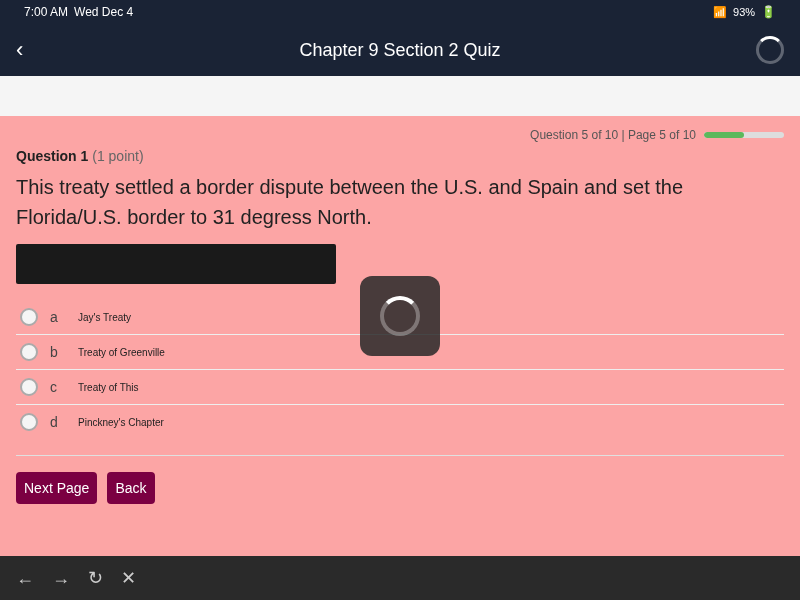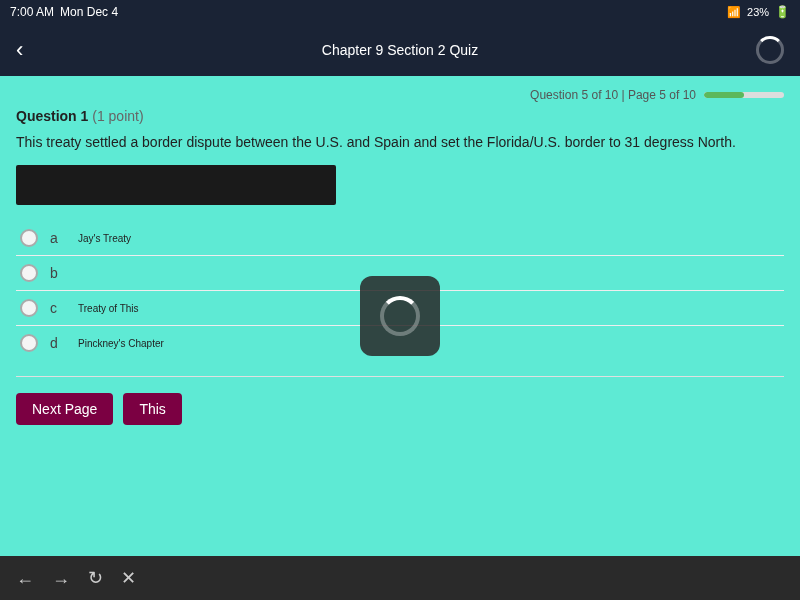--- a/index.html
+++ b/index.html
@@ -13,21 +13,21 @@
       flex-direction: column;
     }
 
     
     #status-bar {
       background: #1a2335;
       color: white;
       height: 24px;
       display: flex;
       justify-content: space-between;
-      padding: 0 10px;
+      padding: 0 24px;
       font-size: 12px;
     }
     .status-left { display: flex; align-items: center; gap: 6px; }
     .status-right { display: flex; align-items: center; gap: 6px; }
     .wifi-icon { font-size: 11px; }
     .battery-text { font-size: 11px; }
 
     
     #header {
       background: #1a2335;
@@ -41,21 +41,21 @@
     }
     #back-arrow {
       position: absolute;
       left: 16px;
       color: white;
       font-size: 22px;
       cursor: pointer;
       font-weight: 300;
     }
     #header-title {
-      font-size: 14px;
+      font-size: 18px;
       font-weight: 500;
       color: white;
     }
     #loading-spinner-header {
       position: absolute;
       right: 16px;
       width: 28px;
       height: 28px;
     }
     .spinner-circle {
@@ -66,23 +66,24 @@
       border-radius: 50%;
       animation: spin 1s linear infinite;
     }
     @keyframes spin {
       to { transform: rotate(360deg); }
     }
 
     
     #main-content {
       flex: 1;
-      background: #5eead4;
+      background: #fca5a5;
       padding: 12px 16px;
       overflow-y: auto;
+      margin-top: 40px;
     }
 
     
     #progress-area {
       display: flex;
       justify-content: flex-end;
       align-items: center;
       gap: 8px;
       margin-bottom: 6px;
     }
@@ -111,21 +112,21 @@
       color: #222;
     }
     #question-points {
       font-weight: normal;
       font-size: 14px;
       color: #666;
     }
 
     
     #question-text {
-      font-size: 14px;
+      font-size: 20px;
       color: #222;
       margin-bottom: 12px;
       line-height: 1.5;
     }
 
     
     #media-placeholder {
       width: 320px;
       height: 40px;
       background: #1a1a1a;
@@ -176,21 +177,21 @@
       margin: 8px 0;
     }
 
     
     #buttons-area {
       display: flex;
       gap: 10px;
       padding: 8px 0;
     }
     .btn {
-      padding: 8px 16px;
+      padding: 8px 8px;
       border: none;
       border-radius: 4px;
       font-size: 14px;
       cursor: pointer;
       font-weight: 500;
     }
     .btn-primary {
       background: #7b0042;
       color: white;
     }
@@ -244,25 +245,25 @@
       display: flex;
       flex-direction: column;
     }
   </style>
 </head>
 <body>
 
 <div id="status-bar">
   <div class="status-left">
     <span>7:00 AM</span>
-    <span>Mon Dec 4</span>
+    <span>Wed Dec 4</span>
   </div>
   <div class="status-right">
     <span class="wifi-icon">📶</span>
-    <span class="battery-text">23%</span>
+    <span class="battery-text">93%</span>
     <span>🔋</span>
   </div>
 </div>
 
 <div id="header">
   <span id="back-arrow">‹</span>
   <span id="header-title">Chapter 9 Section 2 Quiz</span>
   <div id="loading-spinner-header">
     <div class="spinner-circle"></div>
   </div>
@@ -289,38 +290,39 @@
 
     <div id="answer-options">
     <div class="answer-option">
           <div class="radio-circle"></div>
           <span class="option-letter">a</span>
           <span class="option-text">Jay's Treaty</span>
         </div>
         <div class="answer-option">
           <div class="radio-circle"></div>
           <span class="option-letter">b</span>
+          <span class="option-text">Treaty of Greenville</span>
         </div>
         <div class="answer-option">
           <div class="radio-circle"></div>
           <span class="option-letter">c</span>
           <span class="option-text">Treaty of This</span>
         </div>
         <div class="answer-option">
           <div class="radio-circle"></div>
           <span class="option-letter">d</span>
           <span class="option-text">Pinckney's Chapter</span>
         </div>
       </div>
 
     <div class="divider"></div>
 
     <div id="buttons-area">
       <button class="btn btn-primary">Next Page</button>
-      <button class="btn btn-secondary">This</button>
+      <button class="btn btn-secondary">Back</button>
     </div>
 
   </div>
 
   <div id="loading-overlay">
     <div class="overlay-spinner"></div>
   </div>
 </div>
 
 <div id="bottom-nav">

